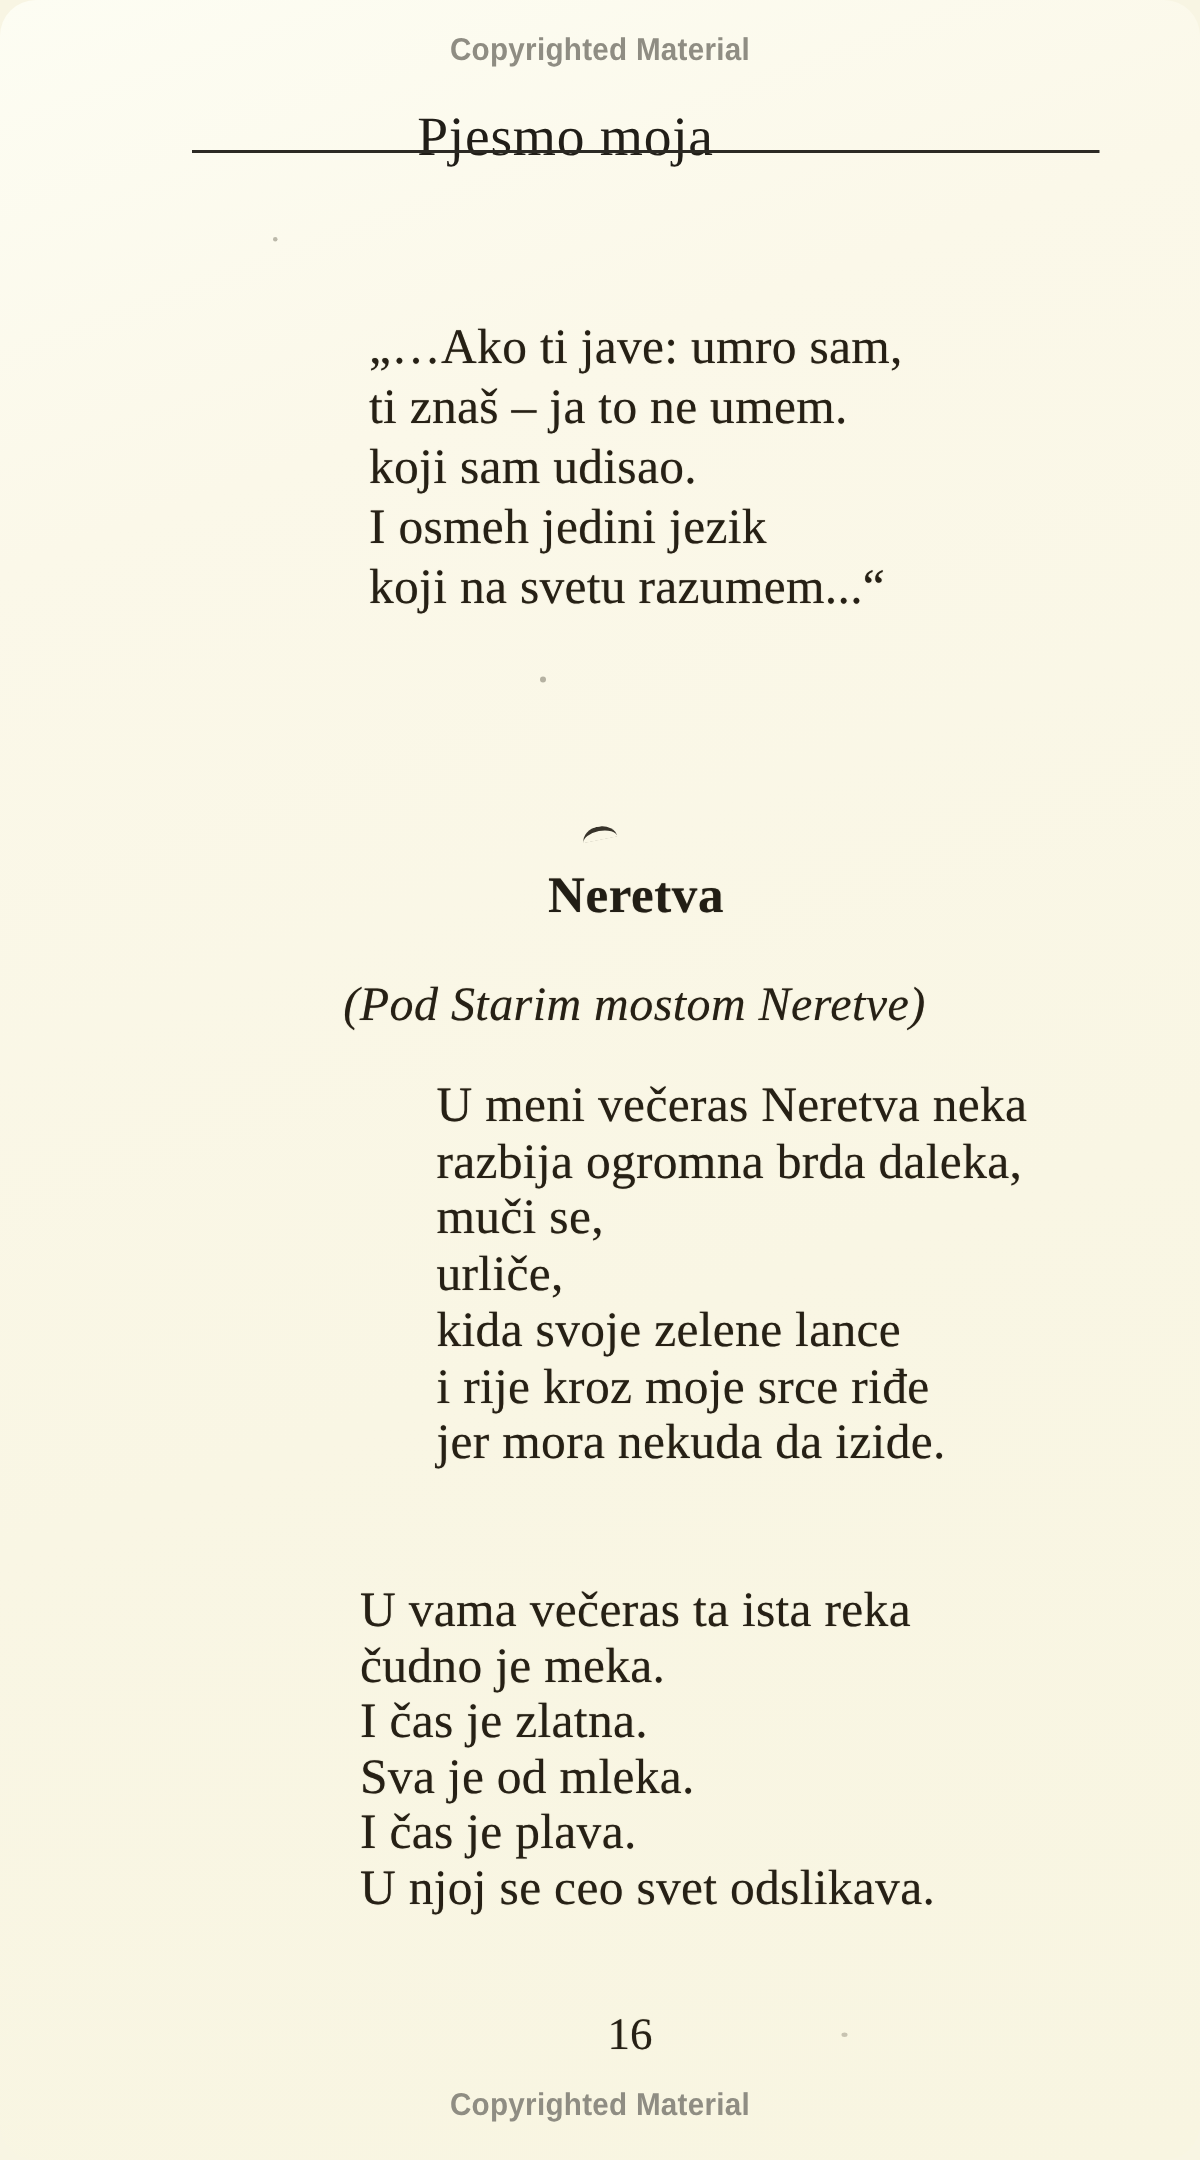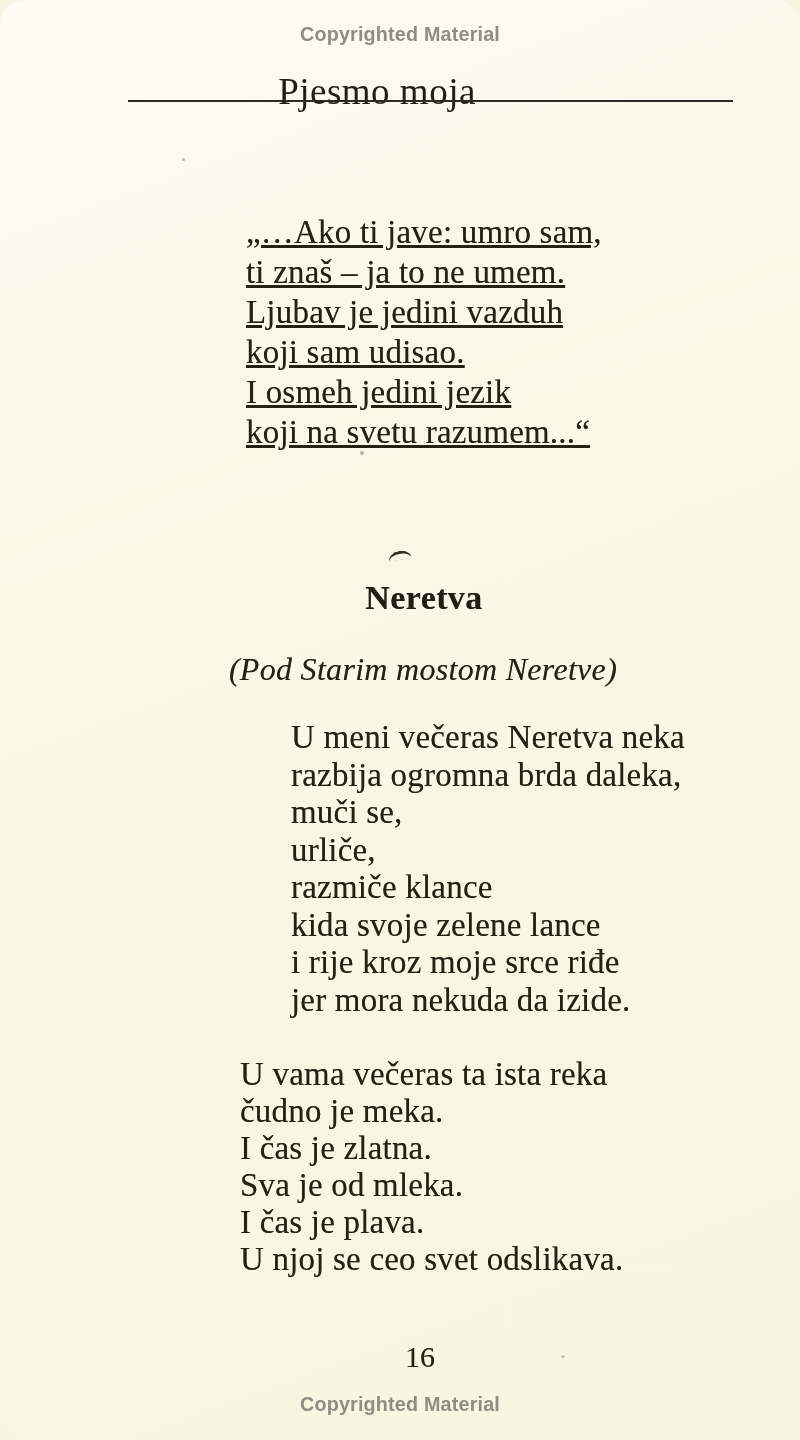--- a/index.html
+++ b/index.html
@@ -45,21 +45,21 @@
     height: 2px;
     background: #2c2a24;
   }
   .poem-text {
     position: absolute;
     font-size: 33px;
     letter-spacing: 0.2px;
     text-shadow: 0 0 0.6px rgba(44, 36, 20, 0.55);
     white-space: nowrap;
   }
-  .quote { top: 212px; left: 246px; line-height: 40px; text-decoration: underline; }
+  .quote { top: 212px; left: 246px; line-height: 40px; }
   .stanza-1 { top: 719px; left: 243px; line-height: 37.5px; margin-left: 48px; }
   .stanza-2 { top: 1056px; left: 240px; line-height: 37px; }
   .ornament {
     position: absolute;
     top: 551px;
     left: 388px;
     width: 23px;
     height: 6px;
     border-top: 3px solid #37332a;
     border-radius: 50% 50% 0 0 / 100% 100% 0 0;
@@ -114,38 +114,36 @@
 
   <div class="banner banner-top">Copyrighted Material</div>
 
   <div class="running-head">Pjesmo moja</div>
 
   <div class="head-rule"></div>
 
   <div class="poem-text quote">
       <div class="line">„…Ako ti jave: umro sam,</div>
       <div class="line">ti znaš – ja to ne umem.</div>
-      <div class="line">Ljubav je jedini vazduh</div>
       <div class="line">koji sam udisao.</div>
       <div class="line">I osmeh jedini jezik</div>
       <div class="line">koji na svetu razumem...“</div>
     </div>
 
   <div class="ornament"></div>
 
   <h1 class="poem-title">Neretva</h1>
 
   <div class="poem-subtitle">(Pod Starim mostom Neretve)</div>
 
   <div class="poem-text stanza-1">
       <div class="line">U meni večeras Neretva neka</div>
       <div class="line">razbija ogromna brda daleka,</div>
       <div class="line">muči se,</div>
       <div class="line">urliče,</div>
-      <div class="line">razmiče klance</div>
       <div class="line">kida svoje zelene lance</div>
       <div class="line">i rije kroz moje srce riđe</div>
       <div class="line">jer mora nekuda da izide.</div>
     </div>
 
   <div class="poem-text stanza-2">
       <div class="line">U vama večeras ta ista reka</div>
       <div class="line">čudno je meka.</div>
       <div class="line">I čas je zlatna.</div>
       <div class="line">Sva je od mleka.</div>

